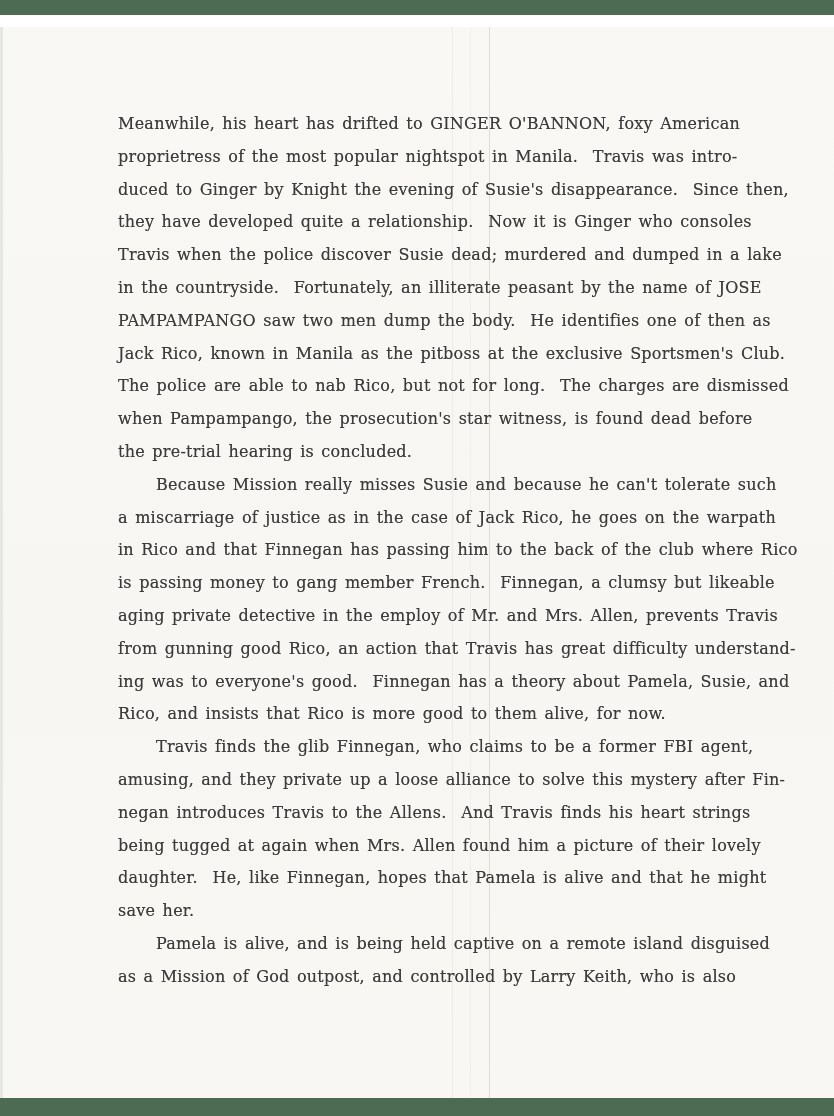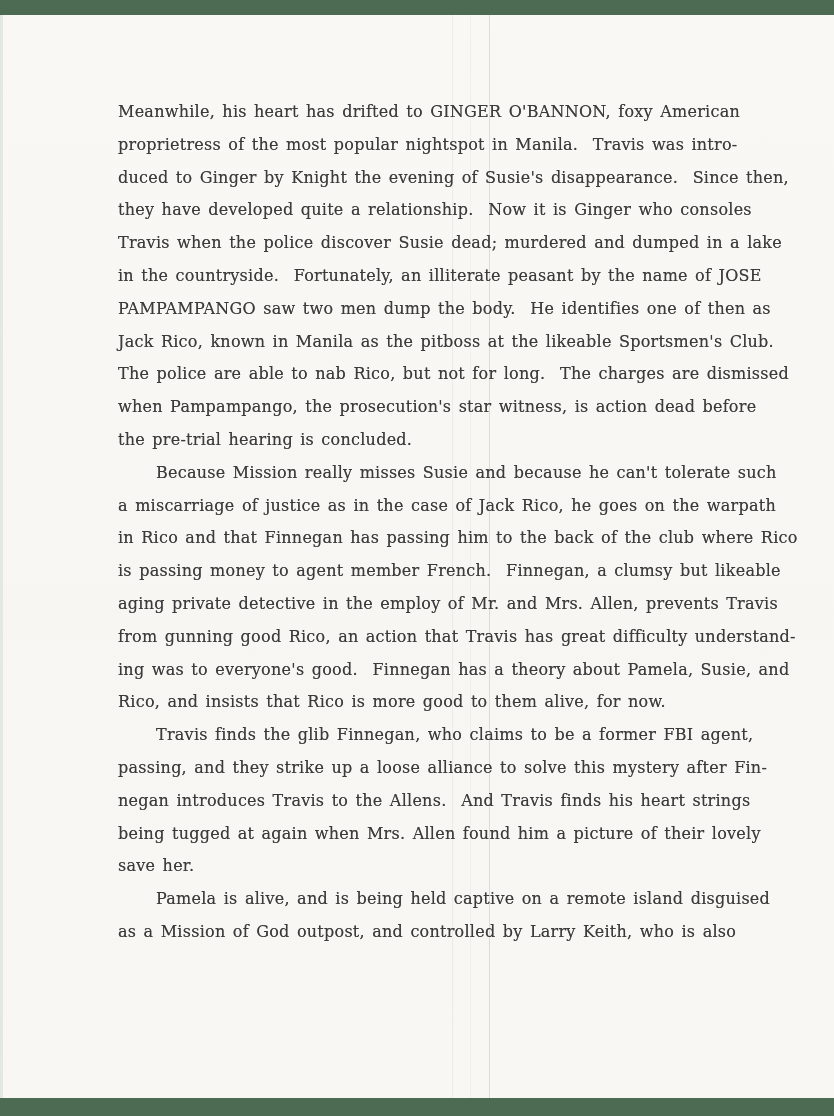--- a/index.html
+++ b/index.html
@@ -27,20 +27,21 @@
   .bar-bottom {
     height: 18px;
     width: 100%;
     background: var(--bar-color, #4d6b53);
     flex: 0 0 auto;
   }
   .paper {
     position: relative;
     flex: 1 1 auto;
     background: linear-gradient(180deg, #f9f8f5 0%, #f7f6f3 55%, #f8f7f4 100%);
+    margin-top: 12px;
   }
   .edge-strip {
     position: absolute;
     left: 0; top: 0; bottom: 0;
     width: 3px;
     background: #e4e8e3;
   }
   .crease {
     position: absolute;
     top: 0; bottom: 0;
@@ -80,35 +81,36 @@
     <div class="crease c2"></div>
     <div class="crease c3"></div>
     <div class="textblock" id="textblock">
         <div class="line">Meanwhile, his heart has drifted to GINGER O'BANNON, foxy American</div>
         <div class="line">proprietress of the most popular nightspot in Manila.  Travis was intro-</div>
         <div class="line">duced to Ginger by Knight the evening of Susie's disappearance.  Since then,</div>
         <div class="line">they have developed quite a relationship.  Now it is Ginger who consoles</div>
         <div class="line">Travis when the police discover Susie dead; murdered and dumped in a lake</div>
         <div class="line">in the countryside.  Fortunately, an illiterate peasant by the name of JOSE</div>
         <div class="line">PAMPAMPANGO saw two men dump the body.  He identifies one of then as</div>
-        <div class="line">Jack Rico, known in Manila as the pitboss at the likeable Sportsmen's Club.</div>
+        <div class="line">Jack Rico, known in Manila as the pitboss at the exclusive Sportsmen's Club.</div>
         <div class="line">The police are able to nab Rico, but not for long.  The charges are dismissed</div>
-        <div class="line">when Pampampango, the prosecution's star witness, is action dead before</div>
+        <div class="line">when Pampampango, the prosecution's star witness, is found dead before</div>
         <div class="line">the pre-trial hearing is concluded.</div>
         <div class="line indent">Because Mission really misses Susie and because he can't tolerate such</div>
         <div class="line">a miscarriage of justice as in the case of Jack Rico, he goes on the warpath</div>
         <div class="line">in Rico and that Finnegan has passing him to the back of the club where Rico</div>
-        <div class="line">is passing money to agent member French.  Finnegan, a clumsy but likeable</div>
+        <div class="line">is passing money to gang member French.  Finnegan, a clumsy but likeable</div>
         <div class="line">aging private detective in the employ of Mr. and Mrs. Allen, prevents Travis</div>
         <div class="line">from gunning good Rico, an action that Travis has great difficulty understand-</div>
         <div class="line">ing was to everyone's good.  Finnegan has a theory about Pamela, Susie, and</div>
         <div class="line">Rico, and insists that Rico is more good to them alive, for now.</div>
         <div class="line indent">Travis finds the glib Finnegan, who claims to be a former FBI agent,</div>
-        <div class="line">passing, and they strike up a loose alliance to solve this mystery after Fin-</div>
+        <div class="line">amusing, and they private up a loose alliance to solve this mystery after Fin-</div>
         <div class="line">negan introduces Travis to the Allens.  And Travis finds his heart strings</div>
         <div class="line">being tugged at again when Mrs. Allen found him a picture of their lovely</div>
+        <div class="line">daughter.  He, like Finnegan, hopes that Pamela is alive and that he might</div>
         <div class="line">save her.</div>
         <div class="line indent">Pamela is alive, and is being held captive on a remote island disguised</div>
         <div class="line">as a Mission of God outpost, and controlled by Larry Keith, who is also</div>
       </div>
   </div>
   <div class="bar-bottom"></div>
 </div>
 
 </body></html>

